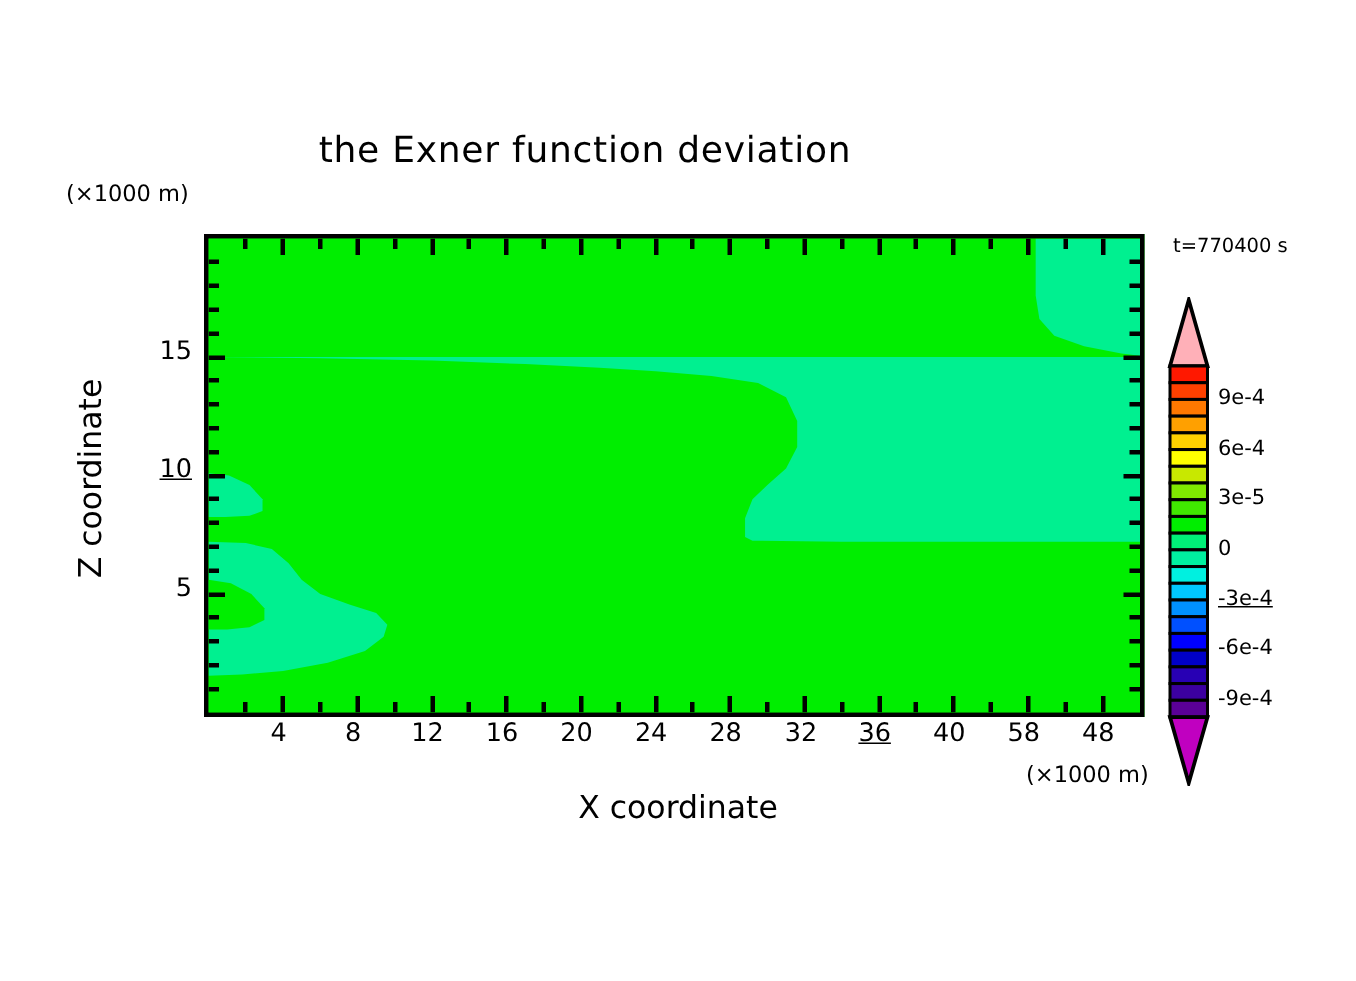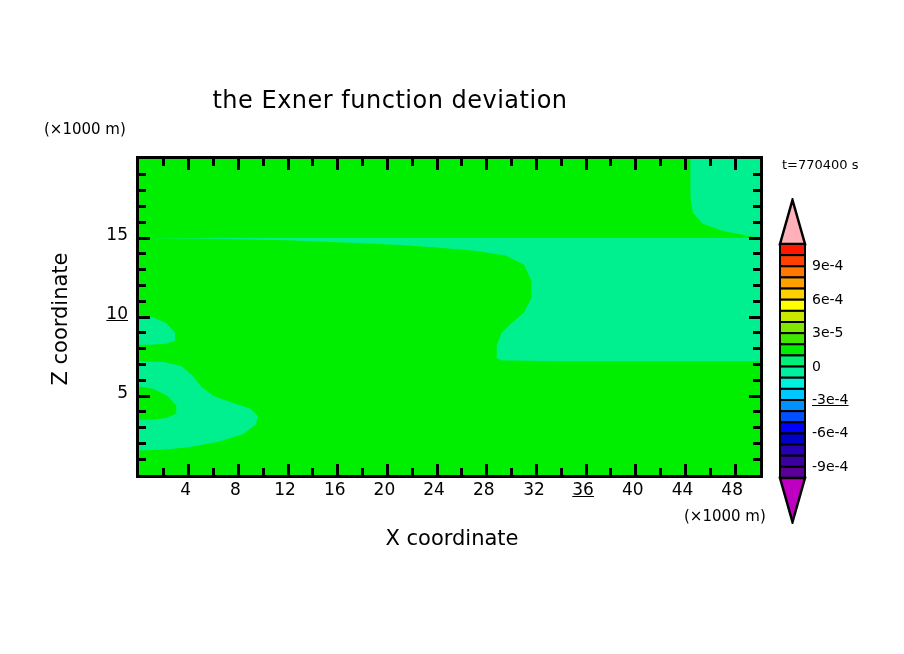--- a/index.html
+++ b/index.html
@@ -267,21 +267,21 @@
       <div class="xticklabel" style="left: 185.68px;">4</div>
       <div class="xticklabel" style="left: 235.36px;">8</div>
       <div class="xticklabel" style="left: 285.04px;">12</div>
       <div class="xticklabel" style="left: 334.72px;">16</div>
       <div class="xticklabel" style="left: 384.4px;">20</div>
       <div class="xticklabel" style="left: 434.08px;">24</div>
       <div class="xticklabel" style="left: 483.76px;">28</div>
       <div class="xticklabel" style="left: 534px;">32</div>
       <div class="xticklabel" style="left: 583.12px; text-decoration: underline;">36</div>
       <div class="xticklabel" style="left: 632.8px;">40</div>
-      <div class="xticklabel" style="left: 682.48px;">44</div>
+      <div class="xticklabel" style="left: 682.48px;">58</div>
       <div class="xticklabel" style="left: 732.16px;">48</div>
     </div>
   <div id="yticklabel-layer">
       <div class="yticklabel" style="top: 393px;">5</div>
       <div class="yticklabel" style="top: 314px; text-decoration: underline;">10</div>
       <div class="yticklabel" style="top: 235px;">15</div>
     </div>
 
   <div class="abs" id="colorbar-group">
     <svg id="colorbar-svg" width="34" height="326" viewBox="0 0 34 326">

